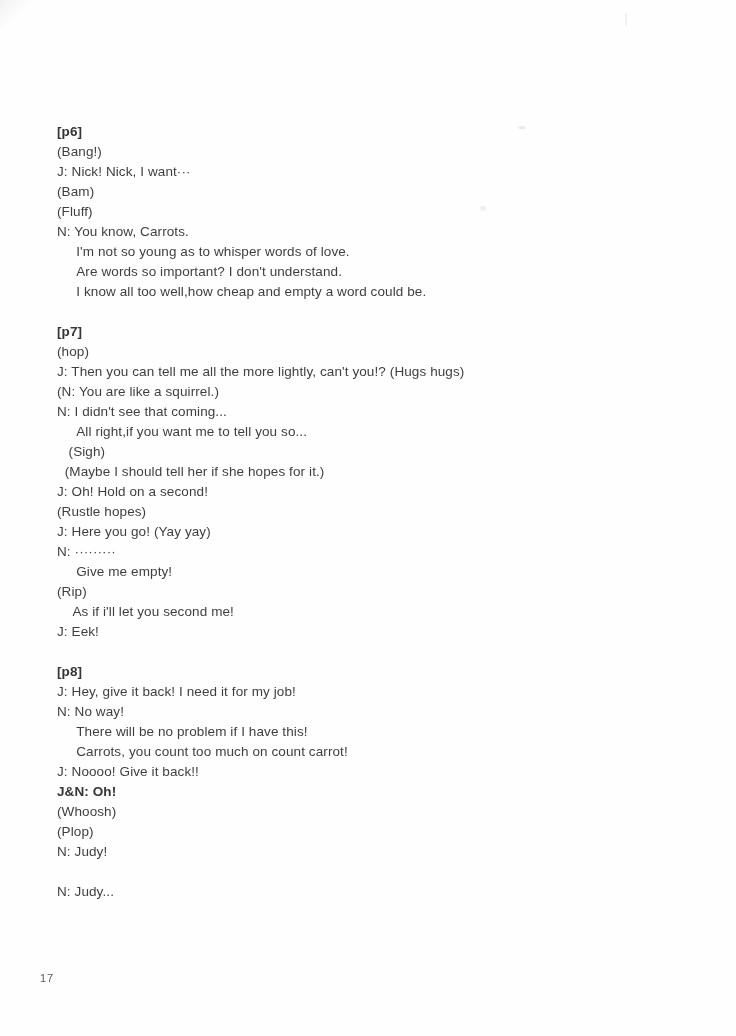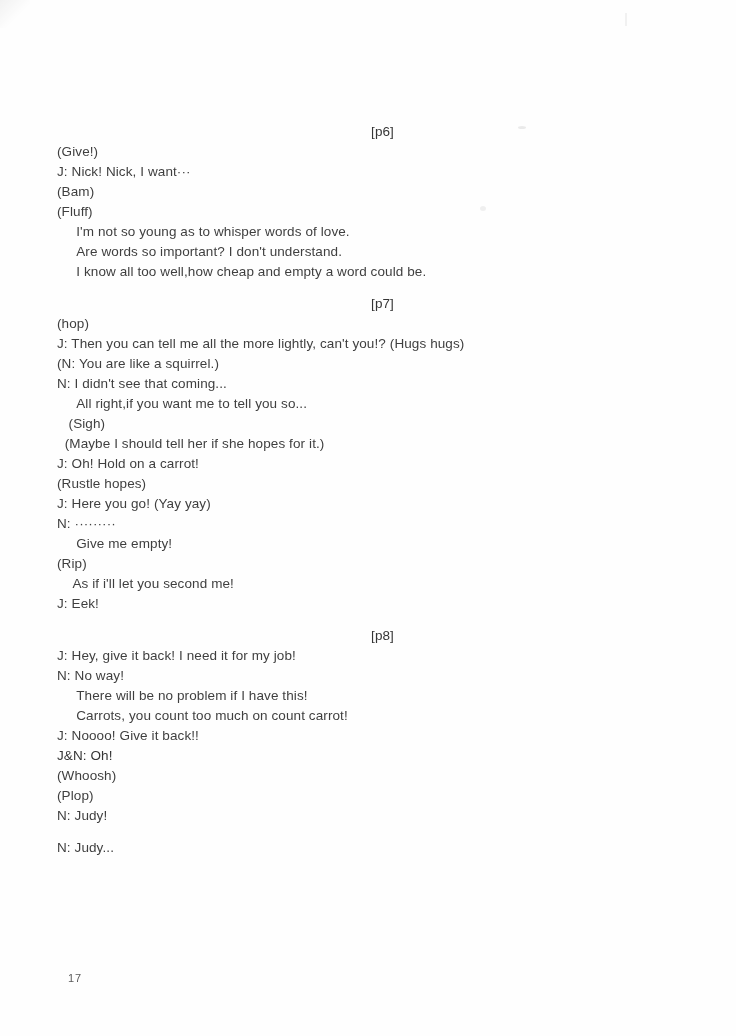--- a/index.html
+++ b/index.html
@@ -23,38 +23,37 @@
     position: absolute;
     left: 57px;
     top: 122px;
     right: 28px;
     font-size: 13.5px;
     line-height: 20px;
     color: #3f3f3f;
     letter-spacing: 0.1px;
   }
   .section + .section {
-    margin-top: 12px;
+    margin-top: 20px;
   }
   .line {
     white-space: pre-wrap;
     min-height: 20px;
   }
   .header {
-    font-weight: normal;
+    font-weight: bold;
     color: #353535;
-    text-align: center;
   }
   .bold {
-    font-weight: normal;
+    font-weight: bold;
     color: #353535;
   }
   .page-number {
     position: absolute;
-    left: 68px;
+    left: 40px;
     top: 971px;
     font-size: 11px;
     line-height: 14px;
     color: #5a5a5a;
     letter-spacing: 1px;
   }
   
   .artifact { position: absolute; pointer-events: none; }
   .a1 { left: 0; top: 0; width: 30px; height: 28px;
         background: linear-gradient(135deg, rgba(0,0,0,0.05), rgba(0,0,0,0) 60%); }
@@ -70,38 +69,39 @@
 
 <div class="page">
   <div class="artifact a1"></div>
   <div class="artifact a2"></div>
   <div class="artifact a3"></div>
   <div class="artifact a4"></div>
 
   <div class="content" id="content">
       <div class="section">
         <div class="line header">[p6]</div>
-        <div class="line">(Give!)</div>
+        <div class="line">(Bang!)</div>
         <div class="line">J: Nick! Nick, I want···</div>
         <div class="line">(Bam)</div>
         <div class="line">(Fluff)</div>
+        <div class="line">N: You know, Carrots.</div>
         <div class="line">     I'm not so young as to whisper words of love.</div>
         <div class="line">     Are words so important? I don't understand.</div>
         <div class="line">     I know all too well,how cheap and empty a word could be.</div>
       </div>
       <div class="section">
         <div class="line header">[p7]</div>
         <div class="line">(hop)</div>
         <div class="line">J: Then you can tell me all the more lightly, can't you!? (Hugs hugs)</div>
         <div class="line">(N: You are like a squirrel.)</div>
         <div class="line">N: I didn't see that coming...</div>
         <div class="line">     All right,if you want me to tell you so...</div>
         <div class="line">   (Sigh)</div>
         <div class="line">  (Maybe I should tell her if she hopes for it.)</div>
-        <div class="line">J: Oh! Hold on a carrot!</div>
+        <div class="line">J: Oh! Hold on a second!</div>
         <div class="line">(Rustle hopes)</div>
         <div class="line">J: Here you go! (Yay yay)</div>
         <div class="line">N: ·········</div>
         <div class="line">     Give me empty!</div>
         <div class="line">(Rip)</div>
         <div class="line">    As if i'll let you second me!</div>
         <div class="line">J: Eek!</div>
       </div>
       <div class="section">
         <div class="line header">[p8]</div>

